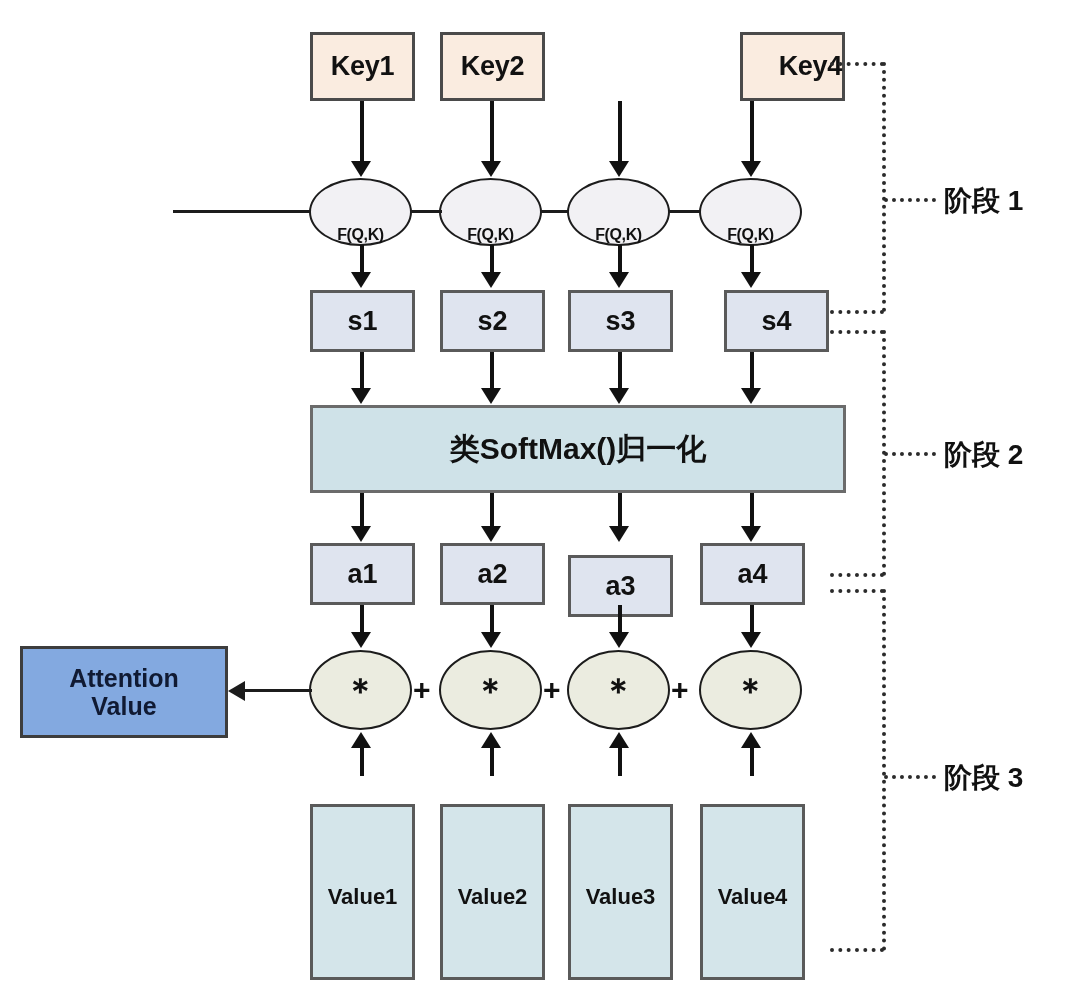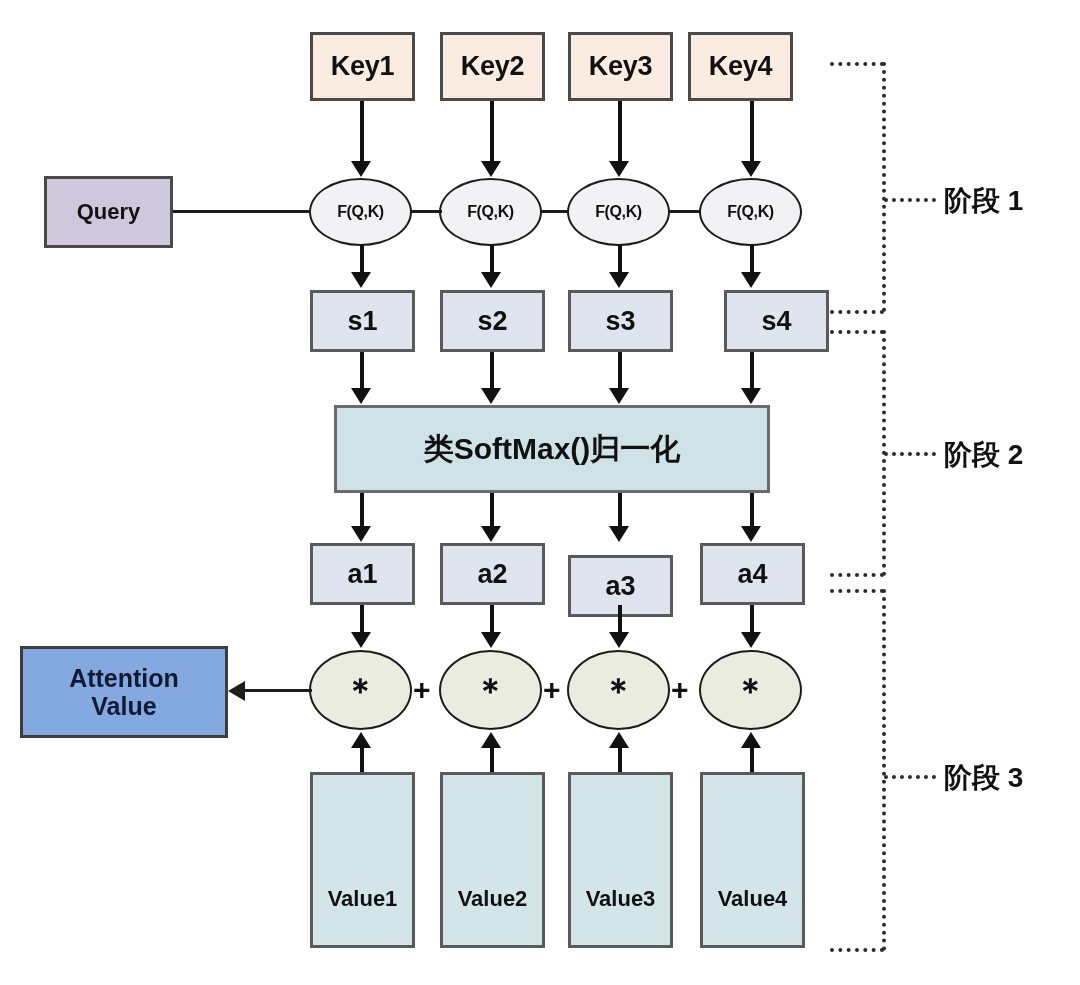--- a/index.html
+++ b/index.html
@@ -49,39 +49,39 @@
   }
   
   .fqk-ellipse {
     width: 103px;
     height: 68px;
     background: #f2f1f4;
     border: 2.5px solid #1c1c1c;
     border-radius: 50%;
     font-size: 16px;
     letter-spacing: -0.4px;
+    align-items: flex-end;
   }
   
   .sa-box {
     width: 105px;
     height: 62px;
     background: #dfe4ef;
     border: 3px solid #5a5a5a;
     font-size: 27px;
   }
   
   .softmax-bar {
     left: 310px;
     top: 405px;
-    width: 436px;
+    width: 536px;
     height: 88px;
     background: #cfe2e8;
     border: 3px solid #6b6b6b;
     font-size: 30px;
-    margin-left: 24px;
   }
   
   .mul-ellipse {
     width: 103px;
     height: 80px;
     background: #ebece0;
     border: 2.5px solid #1c1c1c;
     border-radius: 50%;
     font-size: 34px;
   }
@@ -92,22 +92,23 @@
     color: #111111;
     line-height: 1;
   }
   
   .value-box {
     width: 105px;
     height: 176px;
     background: #d4e5ea;
     border: 3px solid #5a5a5a;
     font-size: 22px;
-    align-items: center;
+    align-items: flex-start;
     padding-top: 78px;
+    margin-top: 32px;
   }
   
   .attn-box {
     left: 20px;
     top: 646px;
     width: 208px;
     height: 92px;
     background: #83a9e0;
     border: 3px solid #3d3d3d;
     color: #101a33;
@@ -172,39 +173,33 @@
 <body>
 
 <div id="canvas">
 
   <div class="node key-box" style="left:310px; top:32px;">
       <span>Key1</span>
     </div>
   <div class="node key-box" style="left:440px; top:32px;">
       <span>Key2</span>
     </div>
-  <div class="node key-box" style="left:568px; top:32px;">
-      <span>Key3</span>
-    </div>
-  <div class="node key-box" style="left:688px; top:32px;">
+  <div class="node key-box" style="left:740px; top:32px;justify-content:flex-end;">
       <span>Key4</span>
     </div>
 
   <div class="vline" style="left:360px; top:101px; height:62px;"></div>
   <div class="arrow-down" style="left:351px; top:161px;"></div>
   <div class="vline" style="left:490px; top:101px; height:62px;"></div>
   <div class="arrow-down" style="left:481px; top:161px;"></div>
   <div class="vline" style="left:618px; top:101px; height:62px;"></div>
   <div class="arrow-down" style="left:609px; top:161px;"></div>
   <div class="vline" style="left:750px; top:101px; height:62px;"></div>
   <div class="arrow-down" style="left:741px; top:161px;"></div>
 
-  <div class="node query-box">
-      <span>Query</span>
-    </div>
   <div class="thin-hline" style="left:173px; top:210px; width:138px;"></div>
 
   <div class="node fqk-ellipse" style="left:309px; top:178px;">
       <span>F(Q,K)</span>
     </div>
   <div class="node fqk-ellipse" style="left:439px; top:178px;">
       <span>F(Q,K)</span>
     </div>
   <div class="node fqk-ellipse" style="left:567px; top:178px;">
       <span>F(Q,K)</span>

